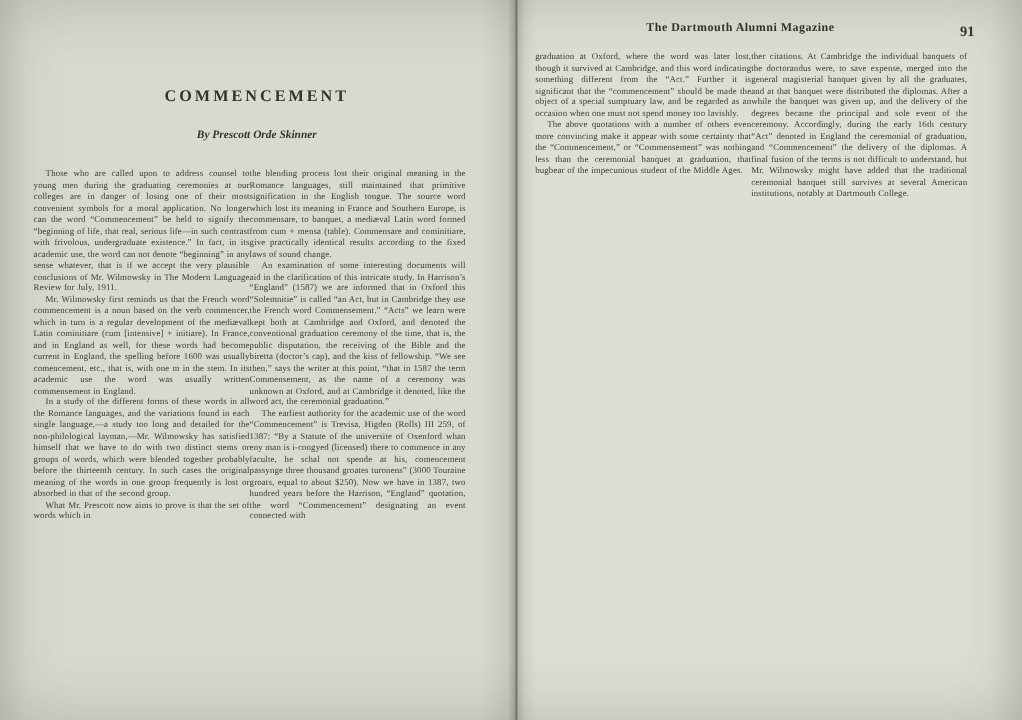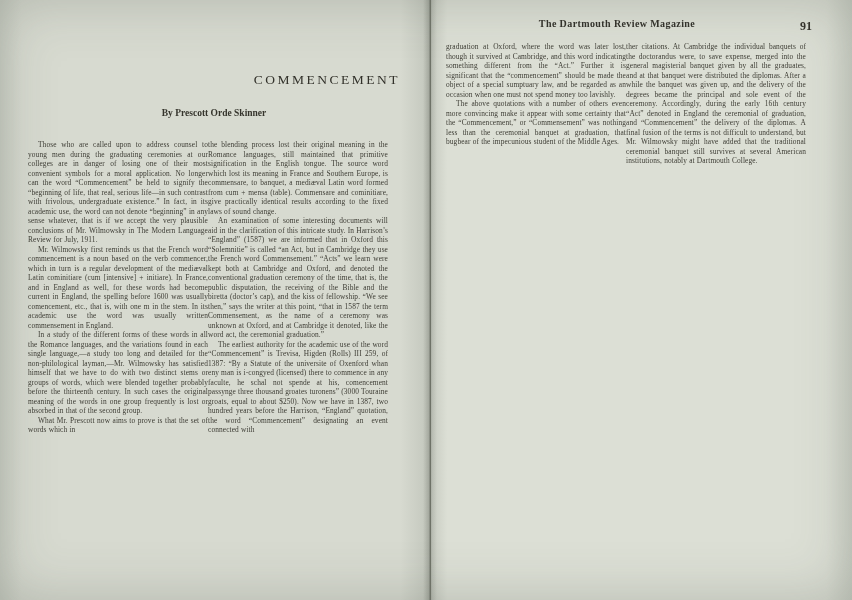--- a/index.html
+++ b/index.html
@@ -30,30 +30,31 @@
     position: absolute; left: 7px; top: 0;
     width: 1px; height: 100%;
     background: #6e7267;
   }
   .page { position: absolute; }
   .page.left  { left: 28px;  top: 72px; width: 372px; }
   .page.right { left: 446px; top: 18px; width: 368px; }
 
   .title {
     margin: 0 0 20px 0;
-    text-align: right;
+    text-align: center;
     font-size: 13.5px;
-    font-weight: normal;
+    font-weight: bold;
     letter-spacing: 2.5px;
     color: #32312a;
   }
   .byline {
     margin: 0 0 22px 0;
     text-align: center;
     font-size: 9.5px;
+    font-style: italic;
     font-weight: bold;
     color: #35342c;
   }
 
   .pagehead {
     position: relative;
     height: 14px;
     margin-bottom: 10px;
   }
   .mag {
@@ -103,21 +104,21 @@
       <div class="col">
         <p class="cont">the blending process lost their original meaning in the Romance languages, still maintained that primitive signification in the English tongue. The source word which lost its meaning in France and Southern Europe, is commensare, to banquet, a mediæval Latin word formed from cum + mensa (table). Commensare and cominitiare, give practically identical results according to the fixed laws of sound change.</p>
         <p>An examination of some interesting documents will aid in the clarification of this intricate study. In Harrison’s “England” (1587) we are informed that in Oxford this “Solemnitie” is called “an Act, but in Cambridge they use the French word Commensement.” “Acts” we learn were kept both at Cambridge and Oxford, and denoted the conventional graduation ceremony of the time, that is, the public disputation, the receiving of the Bible and the biretta (doctor’s cap), and the kiss of fellowship. “We see then,” says the writer at this point, “that in 1587 the term Commensement, as the name of a ceremony was unknown at Oxford, and at Cambridge it denoted, like the word act, the ceremonial graduation.”</p>
         <p>The earliest authority for the academic use of the word “Commencement” is Trevisa, Higden (Rolls) III 259, of 1387: “By a Statute of the universite of Oxenford whan eny man is i-congyed (licensed) there to commence in any faculte, he schal not spende at his, comencement passynge three thousand groates turonens” (3000 Touraine groats, equal to about $250). Now we have in 1387, two hundred years before the Harrison, “England” quotation, the word “Commencement” designating an event connected with</p>
       </div>
     </div>
   </section>
 
   <section class="page right">
     <header class="pagehead">
-      <span class="mag">The Dartmouth Review Magazine</span>
+      <span class="mag">The Dartmouth Alumni Magazine</span>
       <span class="pnum">91</span>
     </header>
     <div class="cols">
       <div class="col">
         <p class="cont">graduation at Oxford, where the word was later lost, though it survived at Cambridge, and this word indicating something different from the “Act.” Further it is significant that the “commencement” should be made the object of a special sumptuary law, and be regarded as an occasion when one must not spend money too lavishly.</p>
         <p>The above quotations with a number of others even more convincing make it appear with some certainty that the “Commencement,” or “Commensement” was nothing less than the ceremonial banquet at graduation, that bugbear of the impecunious student of the Middle Ages.</p>
       </div>
       <div class="col">
         <p class="cont">ther citations. At Cambridge the individual banquets of the doctorandus were, to save expense, merged into the general magisterial banquet given by all the graduates, and at that banquet were distributed the diplomas. After a while the banquet was given up, and the delivery of the degrees became the principal and sole event of the ceremony. Accordingly, during the early 16th century “Act” denoted in England the ceremonial of graduation, and “Commencement” the delivery of the diplomas. A final fusion of the terms is not difficult to understand, but Mr. Wilmowsky might have added that the traditional ceremonial banquet still survives at several American institutions, notably at Dartmouth College.</p>
       </div>

